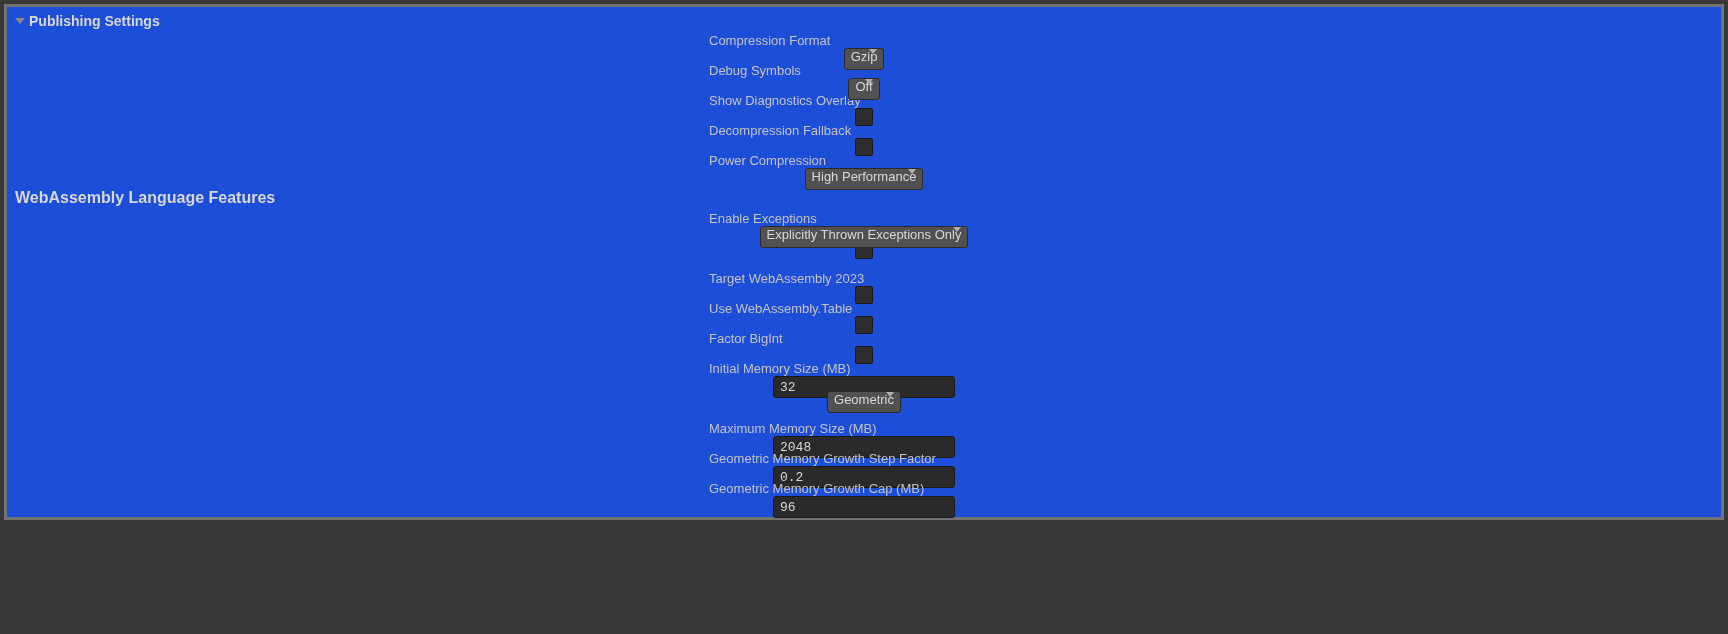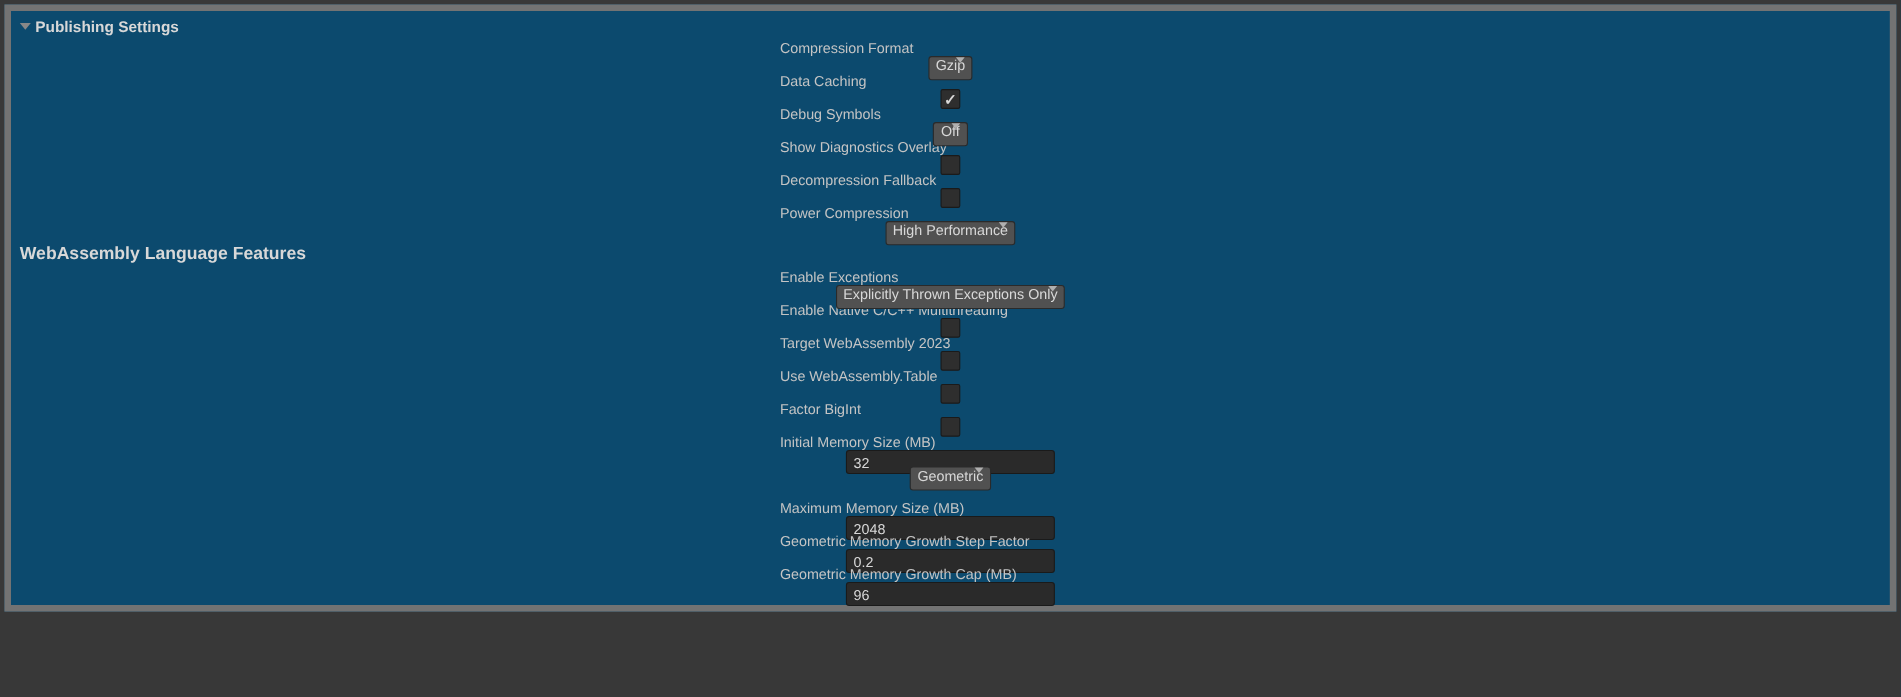--- a/index.html
+++ b/index.html
@@ -9,22 +9,22 @@
     }
     body {
       background: #383838;
       font-family: -apple-system, BlinkMacSystemFont, "Segoe UI", Arial, sans-serif;
       font-size: 13px;
       color: #c4c4c4;
       padding: 4px;
       width: 1728px;
     }
     .panel {
-      border: 6px solid #737373;
-      background: #0c4a6e;
+      border: 3px solid #737373;
+      background: #1d4ed8;
       padding: 2px 6px 6px 6px;
     }
     .section-header {
       display: flex;
       align-items: center;
       gap: 4px;
       font-weight: 600;
       color: #d8d8d8;
       font-size: 14px;
       margin: 4px 0 4px 0;
@@ -104,21 +104,21 @@
     }
     .text-input {
       flex: 1;
       background: #2a2a2a;
       border: 1px solid #1a1a1a;
       border-radius: 3px;
       height: 22px;
       color: #d8d8d8;
       padding: 0 6px;
       font-size: 13px;
-      font-family: Liberation Sans, sans-serif;
+      font-family: Liberation Mono, monospace;
       outline: none;
     }
   </style>
 </head>
 <body>
 
 <div class="panel">
 
   <div class="section-header">
     <span class="foldout-arrow"></span>
@@ -129,26 +129,20 @@
     <div class="label">Compression Format</div>
     <div class="control">
       <div class="dropdown">
         <span>Gzip</span>
         <span class="dropdown-arrow"></span>
       </div>
     </div>
   </div>
 
 
-  <div class="row">
-    <div class="label">Data Caching</div>
-    <div class="control">
-      <div class="checkbox checked"></div>
-    </div>
-  </div>
 
   <div class="row">
     <div class="label">Debug Symbols</div>
     <div class="control">
       <div class="dropdown">
         <span>Off</span>
         <span class="dropdown-arrow"></span>
       </div>
     </div>
   </div>
@@ -183,21 +177,20 @@
     <div class="label">Enable Exceptions</div>
     <div class="control">
       <div class="dropdown">
         <span>Explicitly Thrown Exceptions Only</span>
         <span class="dropdown-arrow"></span>
       </div>
     </div>
   </div>
 
   <div class="row">
-    <div class="label">Enable Native C/C++ Multithreading</div>
     <div class="control">
       <div class="checkbox"></div>
     </div>
   </div>
 
   <div class="row">
     <div class="label">Target WebAssembly 2023</div>
     <div class="control">
       <div class="checkbox"></div>
     </div>

